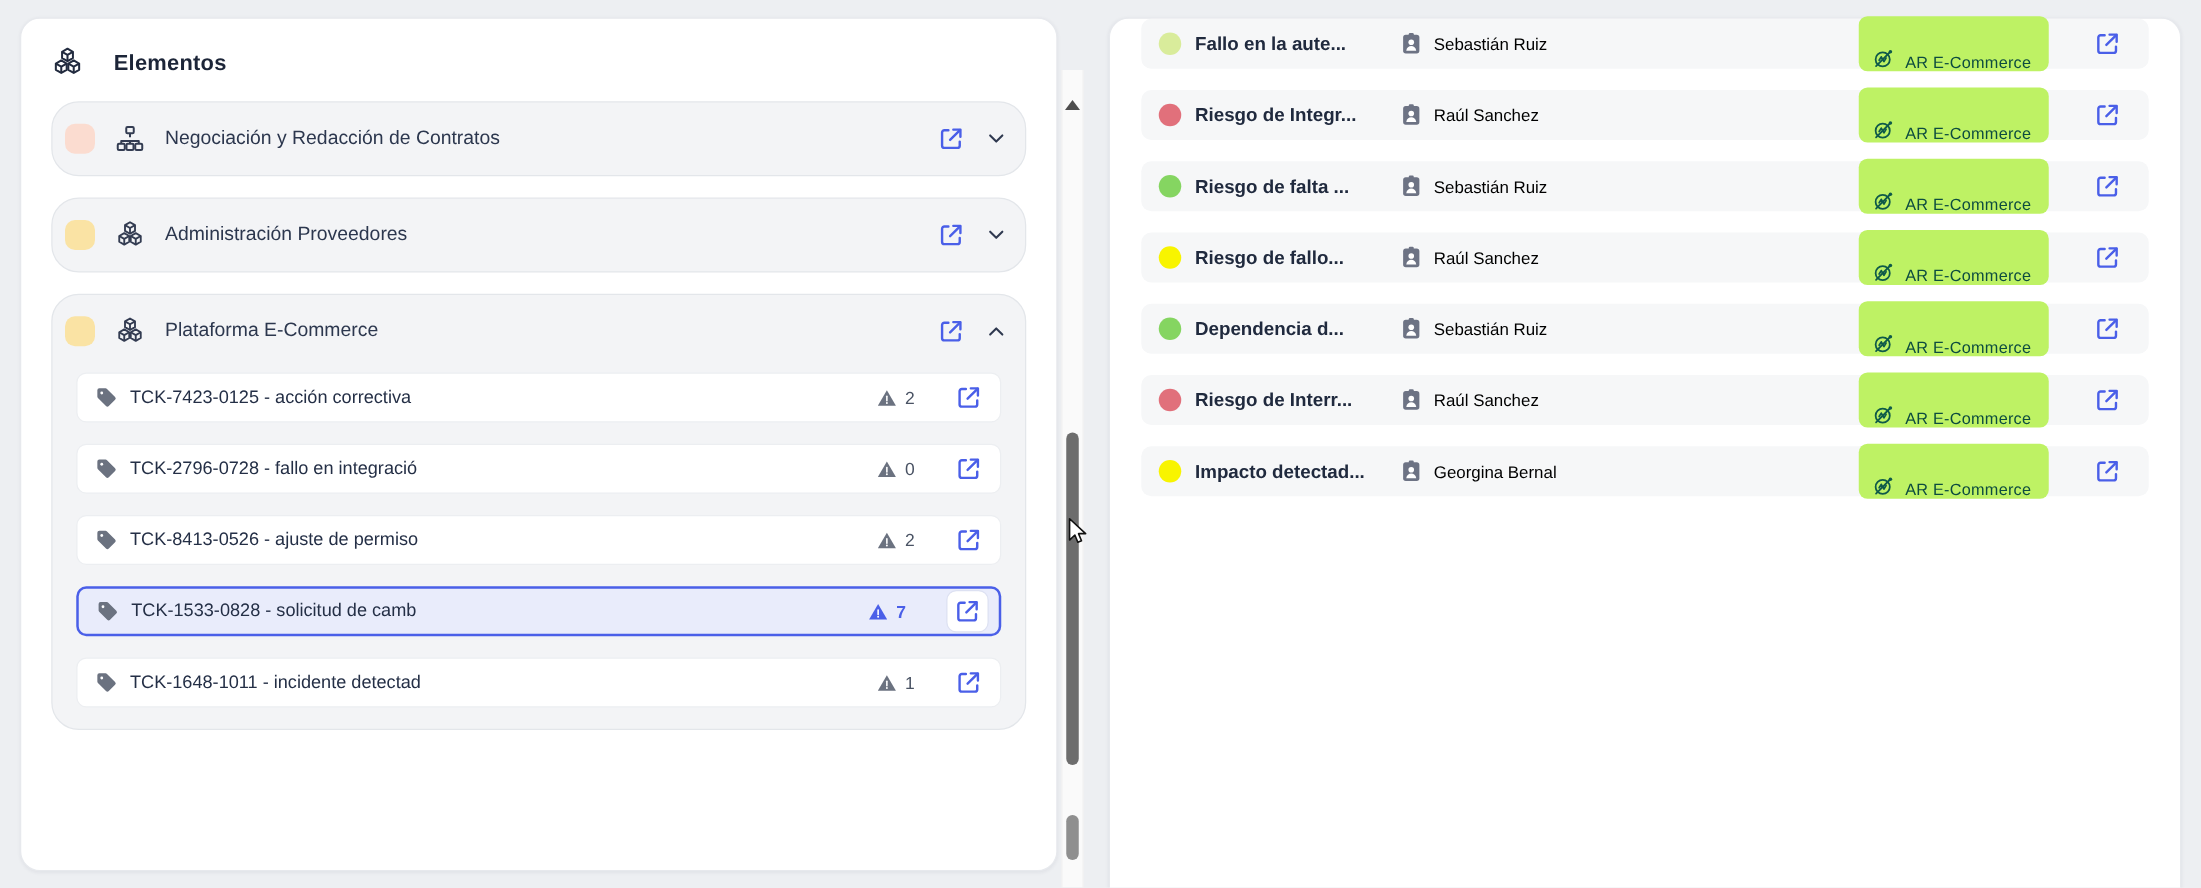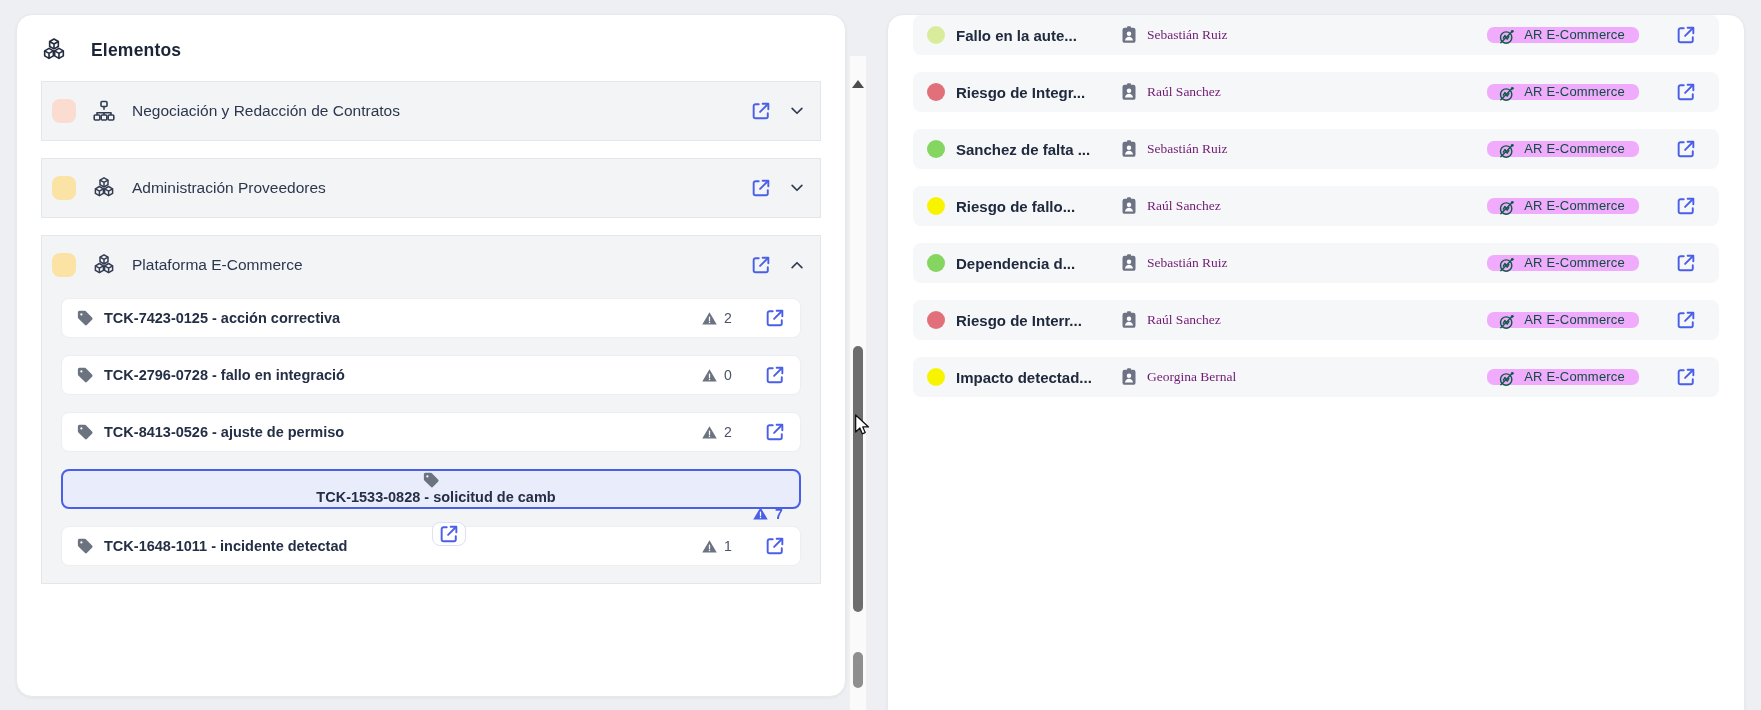--- a/index.html
+++ b/index.html
@@ -30,21 +30,21 @@
     margin-left:auto; width:26px; height:26px; cursor:pointer;
     display:flex; align-items:center; justify-content:center;
   }
 
   
   .group-list { padding:0; }
   .group-box {
     margin:0 24px 17px 24px;
     background:#f3f4f6;
     border:1px solid #e3e6ea;
-    border-radius:0;
+    border-radius:22px;
   }
   .group-row {
     height:58px; display:flex; align-items:center;
     padding:0 14px 0 10px; cursor:pointer;
   }
   .color-square { width:24px; height:24px; border-radius:8px; flex:0 0 auto; }
   .group-icon { width:24px; height:24px; margin-left:16px; flex:0 0 auto; }
   .group-label { margin-left:16px; font-size:15.5px; font-weight:500; color:#2c374e; }
   .row-right { margin-left:auto; display:flex; align-items:center; gap:16px; }
   .ext-icon { width:22px; height:22px; display:block; cursor:pointer; }
@@ -54,24 +54,23 @@
   .ticket-list { padding:4px 0 0 0; }
   .ticket {
     margin:0 19px 17px 19px; height:40px;
     background:#ffffff; border-radius:8px;
     display:flex; align-items:center; padding:0 14px;
     border:1px solid #eceef1; cursor:pointer;
   }
   .ticket.selected {
     background:#e9ecfb;
     border:2px solid #4a5fe8;
-    flex-direction:column;
   }
   .tag-icon { width:18px; height:18px; flex:0 0 auto; }
-  .ticket-label { margin-left:10px; font-size:14.5px; font-weight:700; color:#242f46; white-space:nowrap; }
+  .ticket-label { margin-left:10px; font-size:14.5px; font-weight:400; color:#242f46; white-space:nowrap; }
   .warn-wrap { margin-left:auto; display:flex; align-items:center; gap:6px; }
   .warn-icon { width:17px; height:17px; }
   .warn-count { font-size:14px; color:#4a5364; min-width:10px; }
   .ticket.selected .warn-count { color:#4a5fe8; font-weight:600; }
   .ext-box { margin-left:30px; display:flex; align-items:center; justify-content:center; }
   .ticket.selected .ext-box {
     width:34px; height:34px; background:#ffffff;
     border:1px solid #dde1f2; border-radius:8px; margin-right:-6px;
   }
 
@@ -80,25 +79,25 @@
   .risk-row {
     margin:0 25px 17px 25px; height:40px;
     background:#f6f7f8; border-radius:8px;
     display:flex; align-items:center; padding:0 22px 0 14px;
   }
   .risk-dot { width:18px; height:18px; border-radius:50%; flex:0 0 auto; }
   .risk-name { margin-left:11px; width:163px; font-size:15px; font-weight:700; color:#202a3e;
                white-space:nowrap; overflow:hidden; }
   .assignee { display:flex; align-items:center; gap:8px; }
   .badge-icon { width:20px; height:20px; }
-  .assignee-name { font-size:13.5px; color:#701a75;font-family:Liberation Serif, serif; }
+  .assignee-name { font-size:13.5px; color:#000000; }
   .risk-right { margin-left:auto; display:flex; align-items:center; gap:36px; }
   .chip {
-    height:16px; display:flex; align-items:flex-start; gap:7px;
-    background:#f0abfc; border-radius:7px; padding:0 14px 0 10px; cursor:pointer;
+    height:44px; display:flex; align-items:flex-end; gap:7px;
+    background:#bef264; border-radius:7px; padding:0 14px 0 10px; cursor:pointer;
   }
   .chip-icon { width:20px; height:20px; }
   .chip-label { font-size:13px; font-weight:500; color:#0d4c3f; letter-spacing:.2px; }
 
   
   .scrollbar {
     position:absolute; left:849px; top:56px; width:18px; height:654px;
     background:#fafafa; border-left:1px solid #f0f0f0; border-right:1px solid #f0f0f0;
   }
   .scroll-arrow-up {
@@ -393,21 +392,21 @@
             </svg>
         <span class="chip-label">AR E-Commerce</span>
       </span>
       <svg class="ext-icon" style="color:#4a5fe8">
             <use href="#i-ext"></use>
           </svg>
     </span>
   </div>
       <div class="risk-row">
     <span class="risk-dot" style="background: rgb(133, 213, 97);"></span>
-    <span class="risk-name">Sanchez de falta ...</span>
+    <span class="risk-name">Riesgo de falta ...</span>
     <span class="assignee">
       <svg class="badge-icon" style="color:#6d7384">
             <use href="#i-idbadge"></use>
           </svg>
       <span class="assignee-name">Sebastián Ruiz</span>
     </span>
     <span class="risk-right">
       <span class="chip">
         <svg class="chip-icon" style="color:#0f5a49">
               <use href="#i-activity-off"></use>

